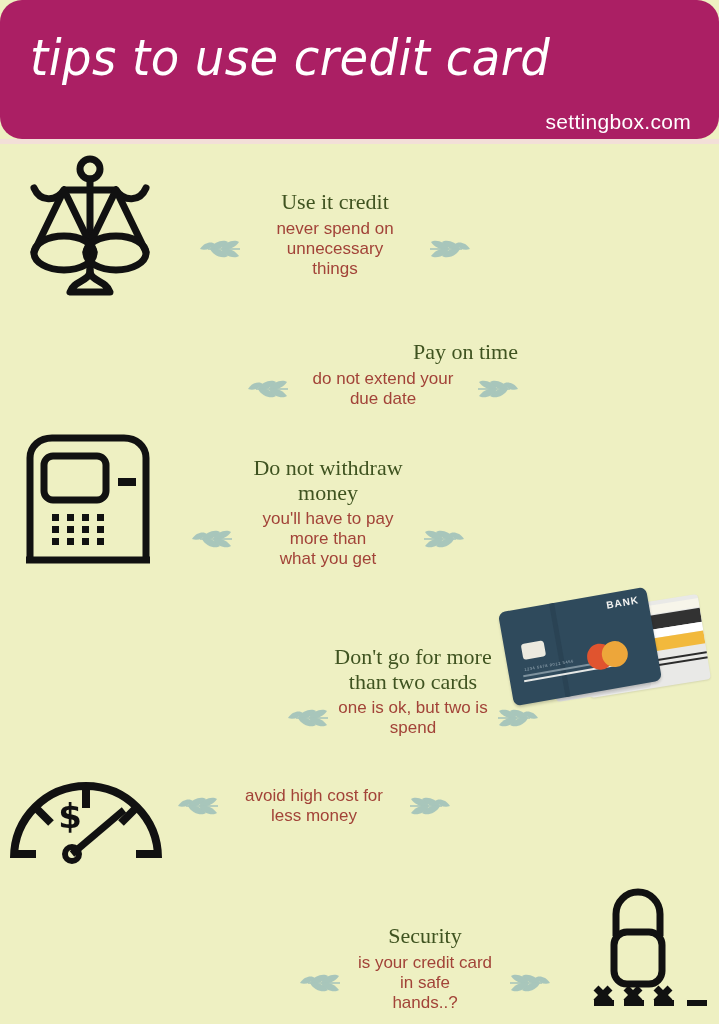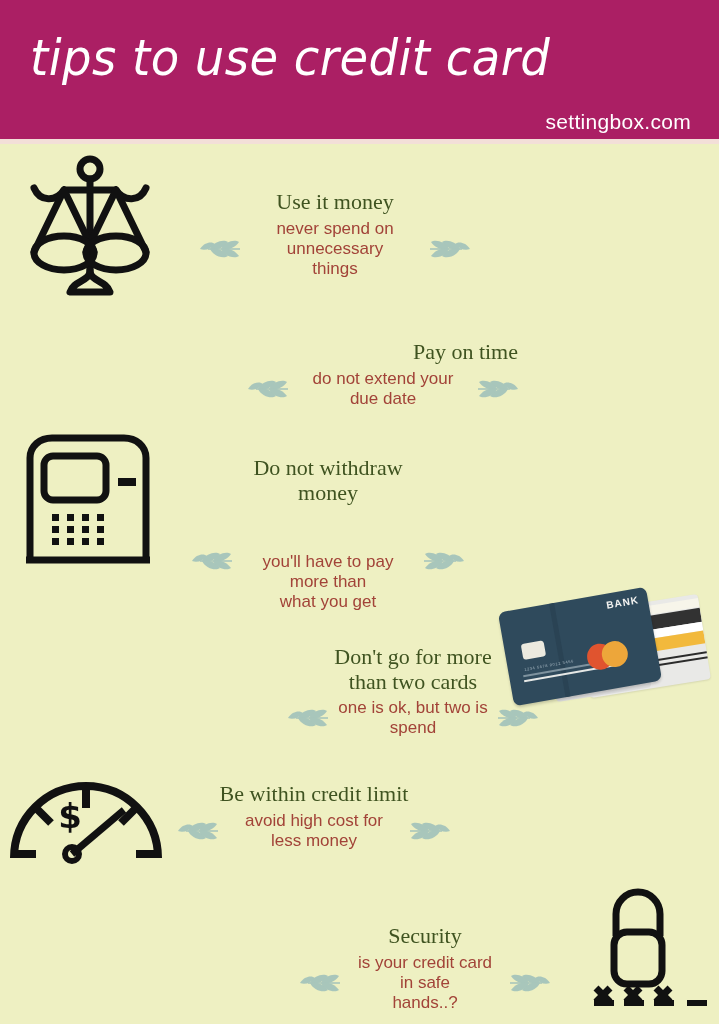--- a/index.html
+++ b/index.html
@@ -8,20 +8,21 @@
     background:#eef0c2;
     font-family:"Liberation Sans", sans-serif;
     overflow:hidden;
   }
   .page { position:relative; width:719px; height:1024px; background:#eef0c2; }
 
   
   .header {
     position:absolute; left:0; top:0; width:719px; height:139px;
     background:#ab1f64;
+    border-radius:22px;
   }
   .header-rule {
     position:absolute; left:0; top:139px; width:719px; height:5px;
     background:#f3dfd8;
   }
   .header-title {
     position:absolute; left:30px; top:33px;
     font-family:"DejaVu Sans", sans-serif;
     font-size:50px; line-height:1;
     color:#ffffff;
@@ -122,21 +123,21 @@
         <path d="M20 36 C26 50 42 50 50 38 L102 38 C110 50 126 50 132 36"></path>
         <path d="M50 38 L20 100 M50 38 L80 100"></path>
         <path d="M102 38 L72 100 M102 38 L132 100"></path>
         <ellipse cx="50" cy="101" rx="30" ry="17"></ellipse>
         <ellipse cx="102" cy="101" rx="30" ry="17"></ellipse>
         <path d="M76 118 C76 130 60 128 56 140 L96 140 C92 128 76 130 76 118 Z"></path>
       </g>
     </svg>
   </div>
   <div class="tip" style="left:200px; top:190px; width:270px;">
-    <div class="tip-title t-center">Use it money</div>
+    <div class="tip-title t-center">Use it credit</div>
     <div class="tip-sub-row">
       <svg class="leaf" width="42" height="26" viewBox="0 0 42 26">
         <g fill="#a8c6bb">
             <path d="M40 13 L8 13" stroke="#a8c6bb" stroke-width="1.6"></path>
         <path d="M10 13 C14 5 24 3 28 6 C24 12 16 15 10 13 Z"></path>
         <path d="M10 13 C14 21 24 23 28 20 C24 14 16 11 10 13 Z"></path>
         <path d="M21 13 C25 5 35 3 39 6 C35 12 27 15 21 13 Z"></path>
         <path d="M21 13 C25 21 35 23 39 20 C35 14 27 11 21 13 Z"></path>
         <path d="M0 13 C4 6 12 5 15 8 C11 13 5 15 0 13 Z"></path>
           </g>
@@ -214,21 +215,21 @@
       <svg class="leaf" width="42" height="26" viewBox="0 0 42 26">
         <g fill="#a8c6bb">
             <path d="M40 13 L8 13" stroke="#a8c6bb" stroke-width="1.6"></path>
         <path d="M10 13 C14 5 24 3 28 6 C24 12 16 15 10 13 Z"></path>
         <path d="M10 13 C14 21 24 23 28 20 C24 14 16 11 10 13 Z"></path>
         <path d="M21 13 C25 5 35 3 39 6 C35 12 27 15 21 13 Z"></path>
         <path d="M21 13 C25 21 35 23 39 20 C35 14 27 11 21 13 Z"></path>
         <path d="M0 13 C4 6 12 5 15 8 C11 13 5 15 0 13 Z"></path>
           </g>
       </svg>
-      <div class="tip-sub t-center" style="flex:1;margin-top:43px;">you'll have to pay more than
+      <div class="tip-sub t-center" style="flex:1;">you'll have to pay more than
 what you get</div>
       <svg class="leaf" width="42" height="26" viewBox="0 0 42 26" style="transform:scaleX(-1);">
         <g fill="#a8c6bb">
             <path d="M40 13 L8 13" stroke="#a8c6bb" stroke-width="1.6"></path>
         <path d="M10 13 C14 5 24 3 28 6 C24 12 16 15 10 13 Z"></path>
         <path d="M10 13 C14 21 24 23 28 20 C24 14 16 11 10 13 Z"></path>
         <path d="M21 13 C25 5 35 3 39 6 C35 12 27 15 21 13 Z"></path>
         <path d="M21 13 C25 21 35 23 39 20 C35 14 27 11 21 13 Z"></path>
         <path d="M0 13 C4 6 12 5 15 8 C11 13 5 15 0 13 Z"></path>
           </g>
@@ -294,21 +295,20 @@
         <path d="M131 41 L115 57"></path>
         <path d="M8 88 L30 88"></path>
         <path d="M152 88 L130 88"></path>
         <path d="M66 88 L118 44" stroke-width="7"></path>
       </g>
       <circle cx="66" cy="88" r="7" fill="none" stroke="#111" stroke-width="6"></circle>
       <text x="64" y="62" text-anchor="middle" font-family="DejaVu Sans, sans-serif" font-size="34" font-weight="bold" fill="#111">$</text>
     </svg>
   </div>
   <div class="tip" style="left:178px; top:782px; width:272px;">
-    <div class="tip-title t-center">Be within credit limit</div>
     <div class="tip-sub-row">
       <svg class="leaf" width="42" height="26" viewBox="0 0 42 26">
         <g fill="#a8c6bb">
             <path d="M40 13 L8 13" stroke="#a8c6bb" stroke-width="1.6"></path>
         <path d="M10 13 C14 5 24 3 28 6 C24 12 16 15 10 13 Z"></path>
         <path d="M10 13 C14 21 24 23 28 20 C24 14 16 11 10 13 Z"></path>
         <path d="M21 13 C25 5 35 3 39 6 C35 12 27 15 21 13 Z"></path>
         <path d="M21 13 C25 21 35 23 39 20 C35 14 27 11 21 13 Z"></path>
         <path d="M0 13 C4 6 12 5 15 8 C11 13 5 15 0 13 Z"></path>
           </g>

